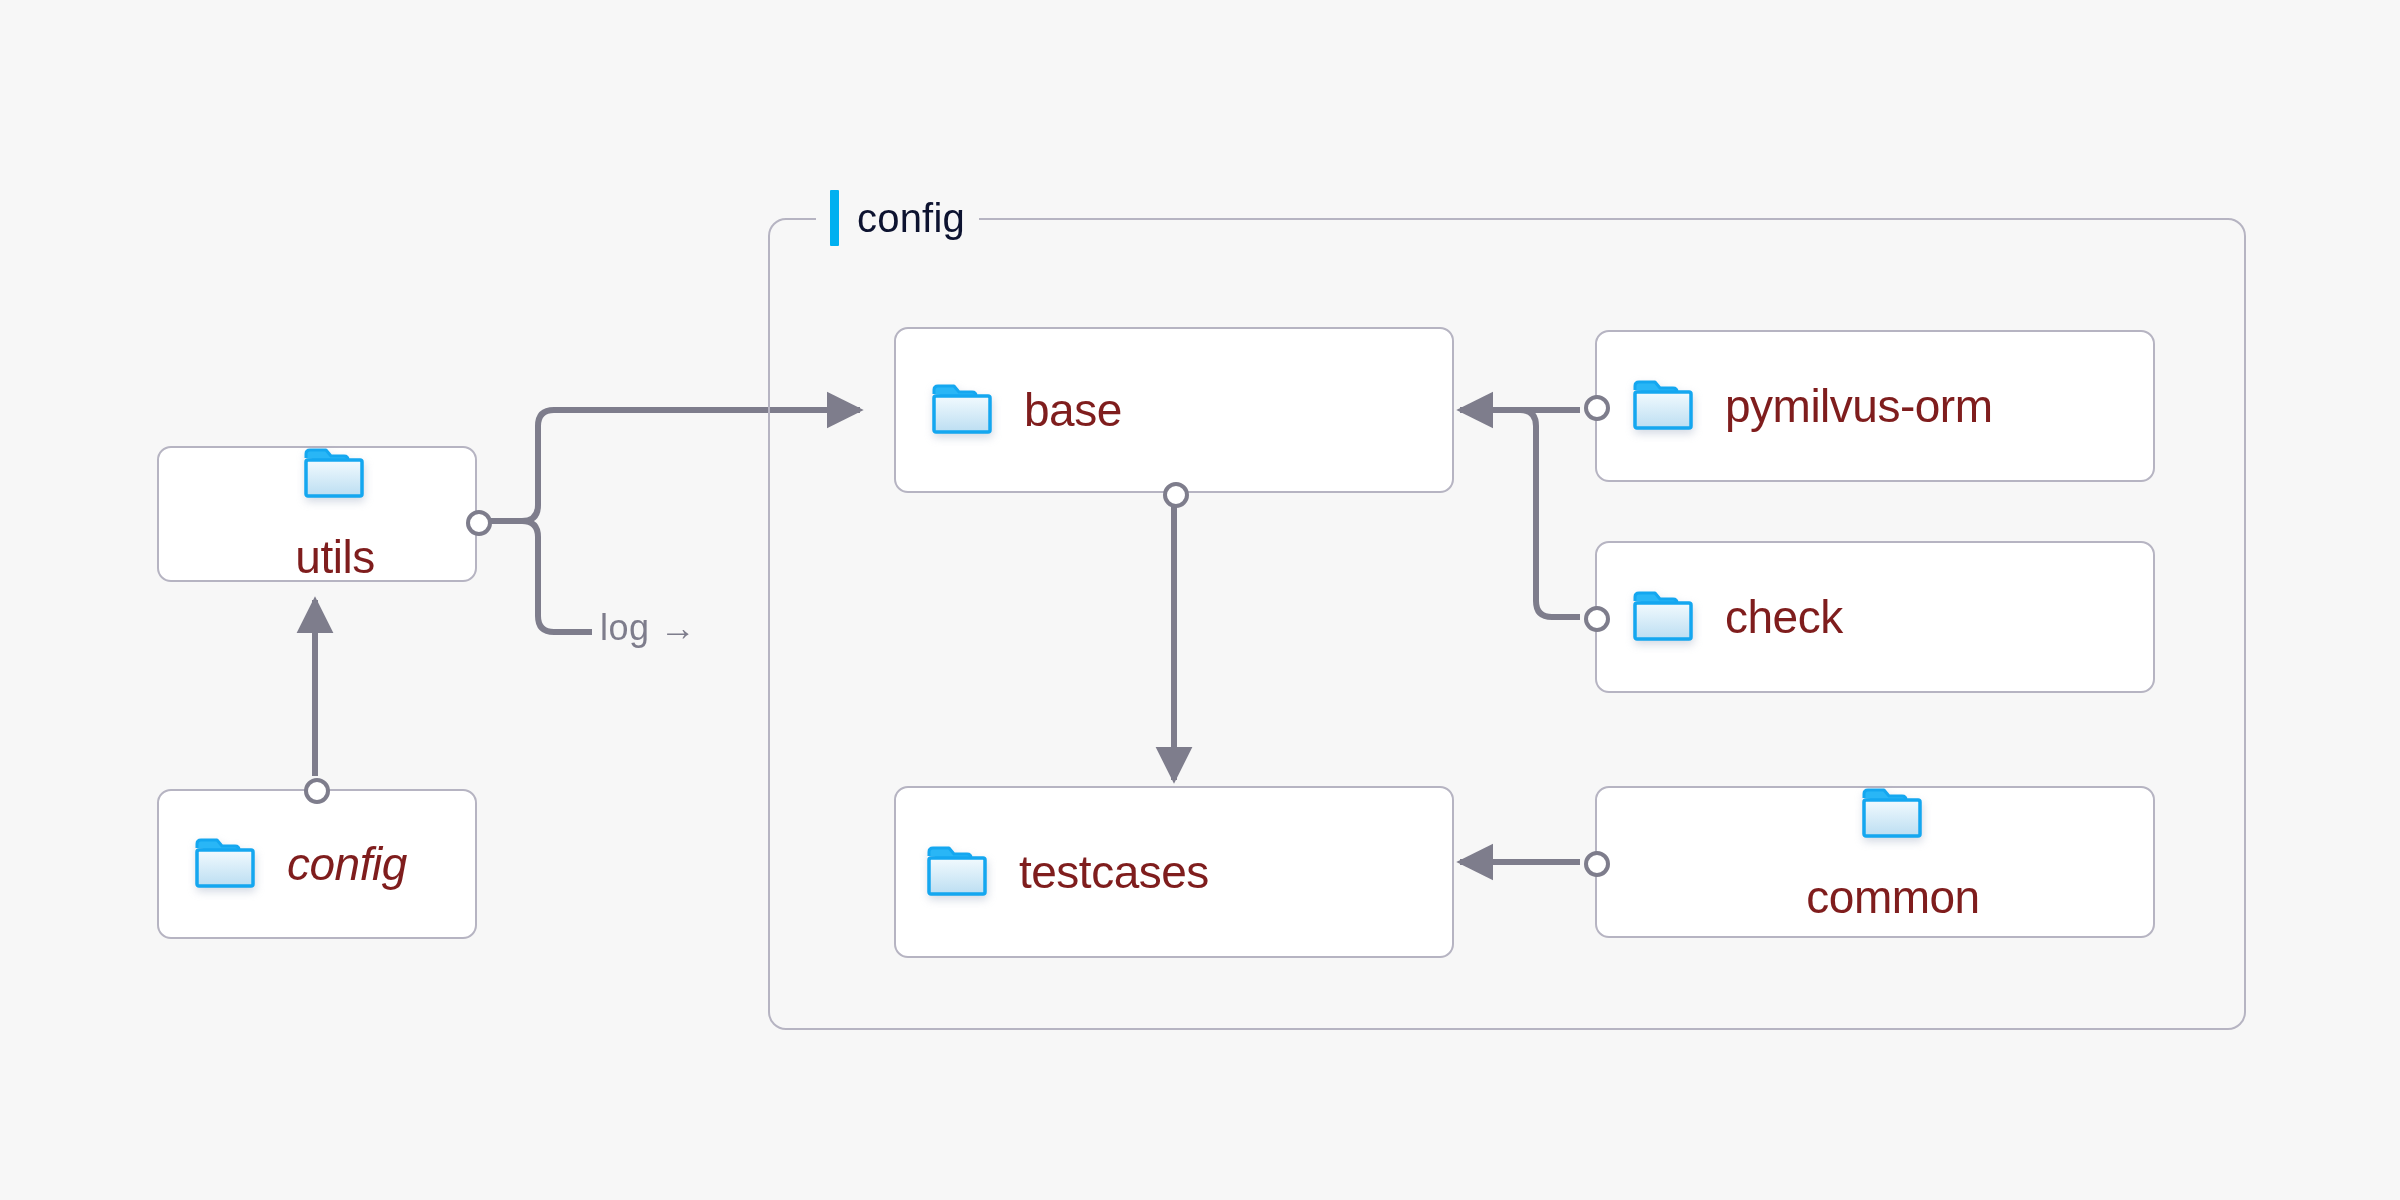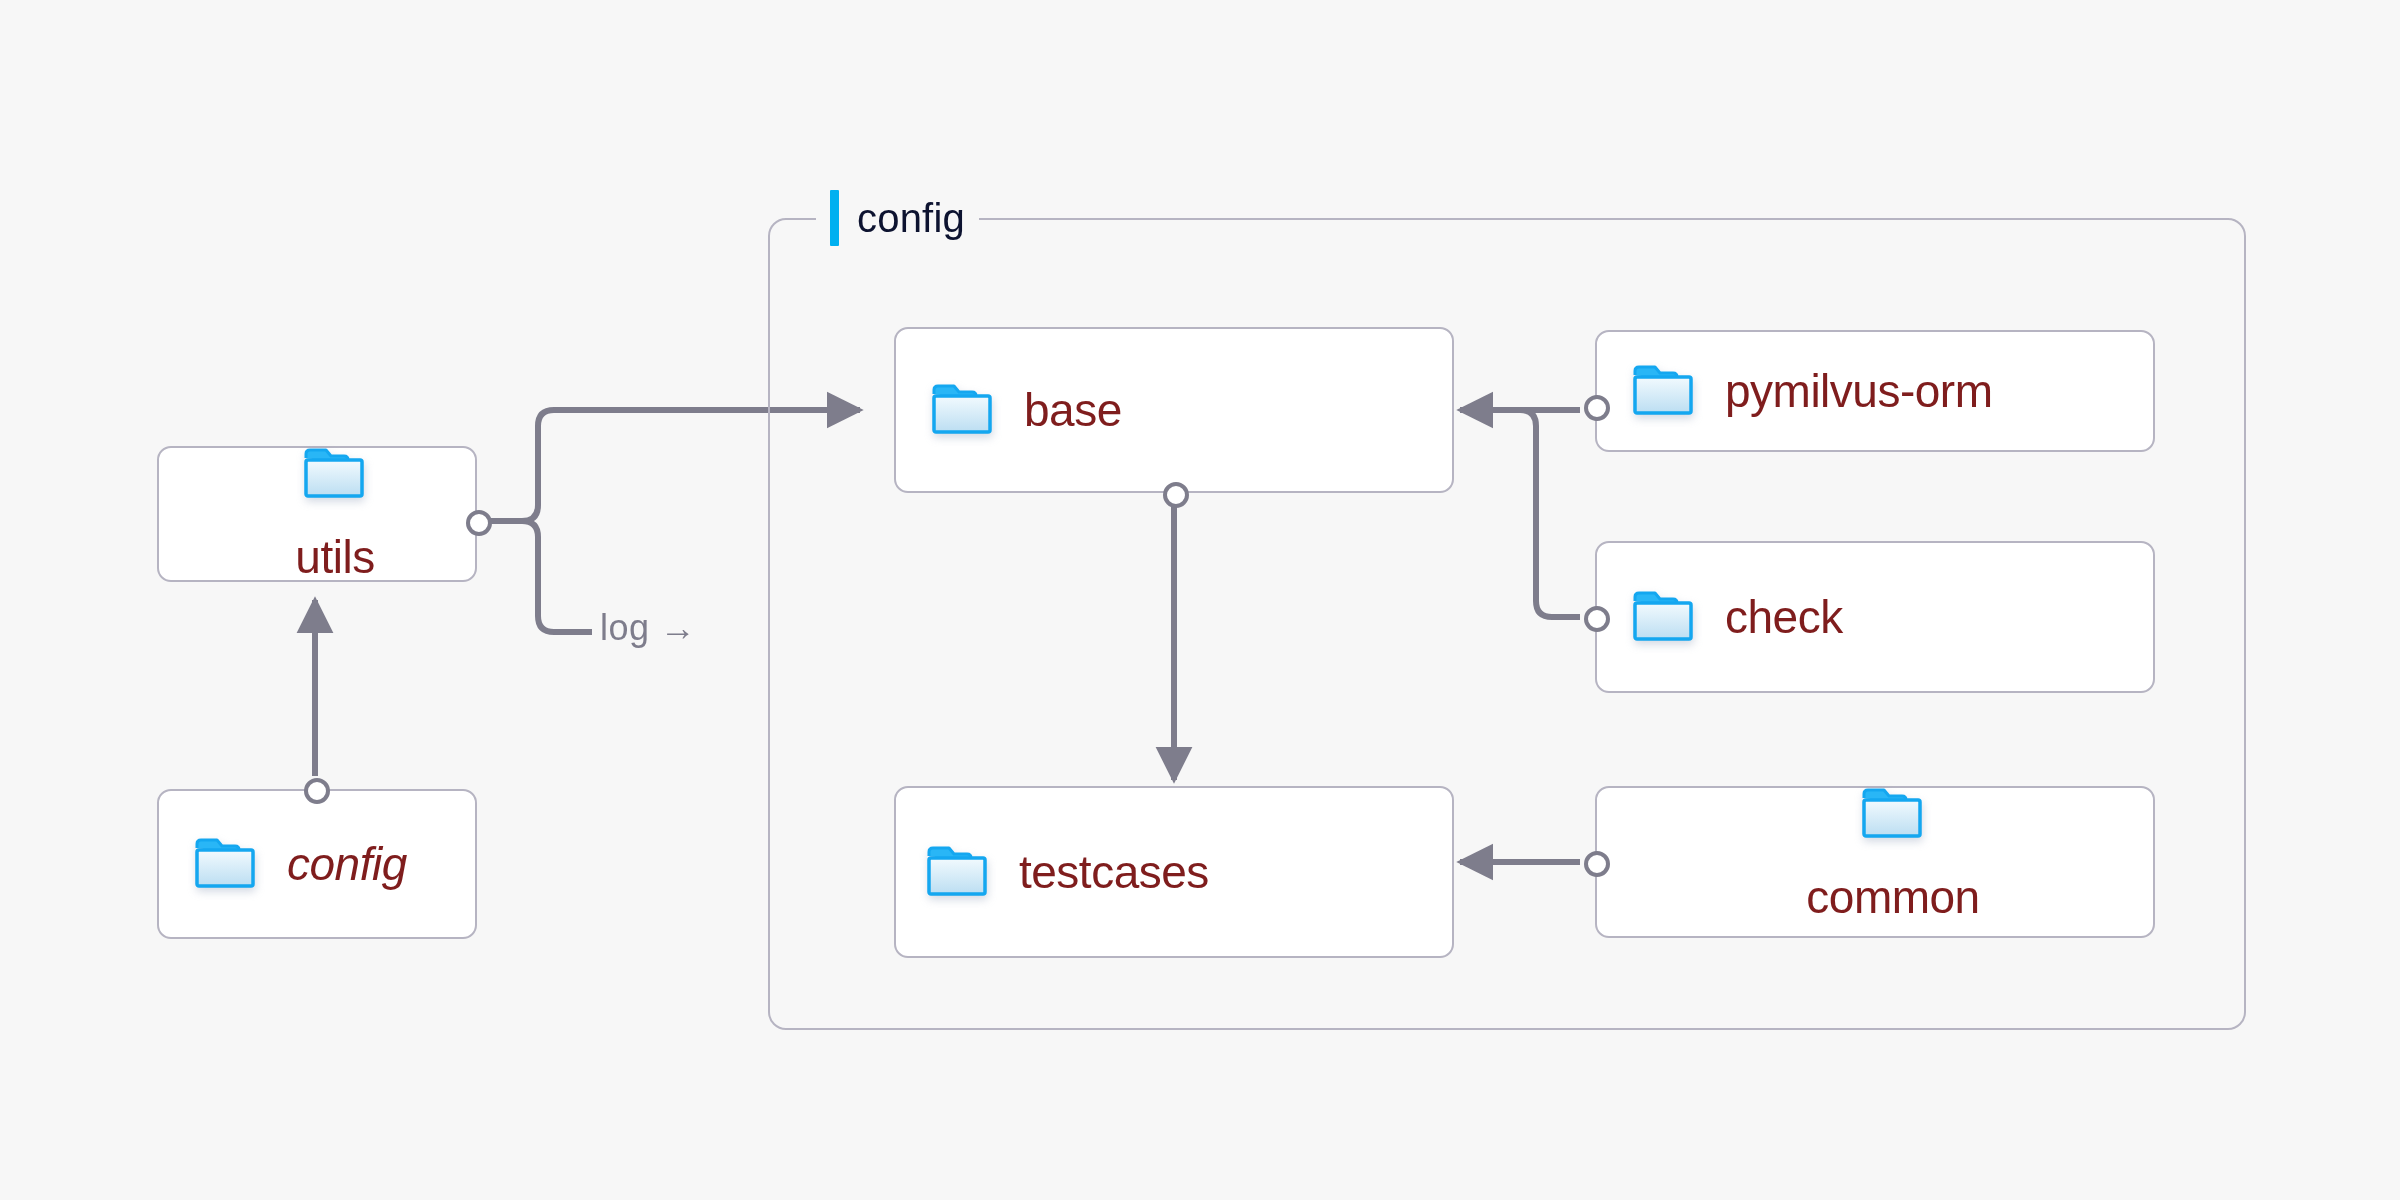--- a/index.html
+++ b/index.html
@@ -171,21 +171,21 @@
   <div class="node" style="left:894px; top:786px; width:560px; height:172px;padding-left:31px;">
     <span class="folder-icon">
       <svg viewBox="0 0 62 52" width="62" height="52" xmlns="http://www.w3.org/2000/svg">
         <path d="M2 10 L2 6 Q2 2 6 2 L22 2 L27 8 L40 8 Q44 8 44 12 L44 16" fill="#29b6f6" stroke="#14a7f0" stroke-width="3" stroke-linejoin="round"></path>
         <rect x="2" y="12" width="56" height="36" rx="2" fill="url(#folderGrad)" stroke="#14a7f0" stroke-width="3.5"></rect>
       </svg>
     </span>
     <span class="node-label">testcases</span>
   </div>
 
-  <div class="node" style="left:1595px; top:330px; width:560px; height:122px;">
+  <div class="node" style="left:1595px; top:330px; width:560px; height:152px;">
     <span class="folder-icon">
       <svg viewBox="0 0 62 52" width="62" height="52" xmlns="http://www.w3.org/2000/svg">
         <path d="M2 10 L2 6 Q2 2 6 2 L22 2 L27 8 L40 8 Q44 8 44 12 L44 16" fill="#29b6f6" stroke="#14a7f0" stroke-width="3" stroke-linejoin="round"></path>
         <rect x="2" y="12" width="56" height="36" rx="2" fill="url(#folderGrad)" stroke="#14a7f0" stroke-width="3.5"></rect>
       </svg>
     </span>
     <span class="node-label">pymilvus-orm</span>
     <span class="port" style="left:-13px; top:63px;"></span>
   </div>
 

